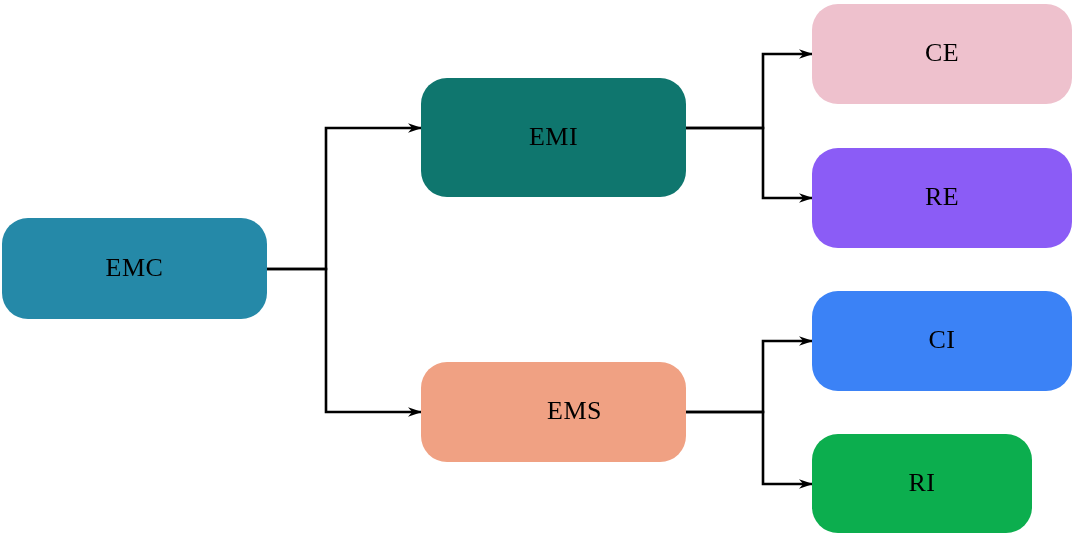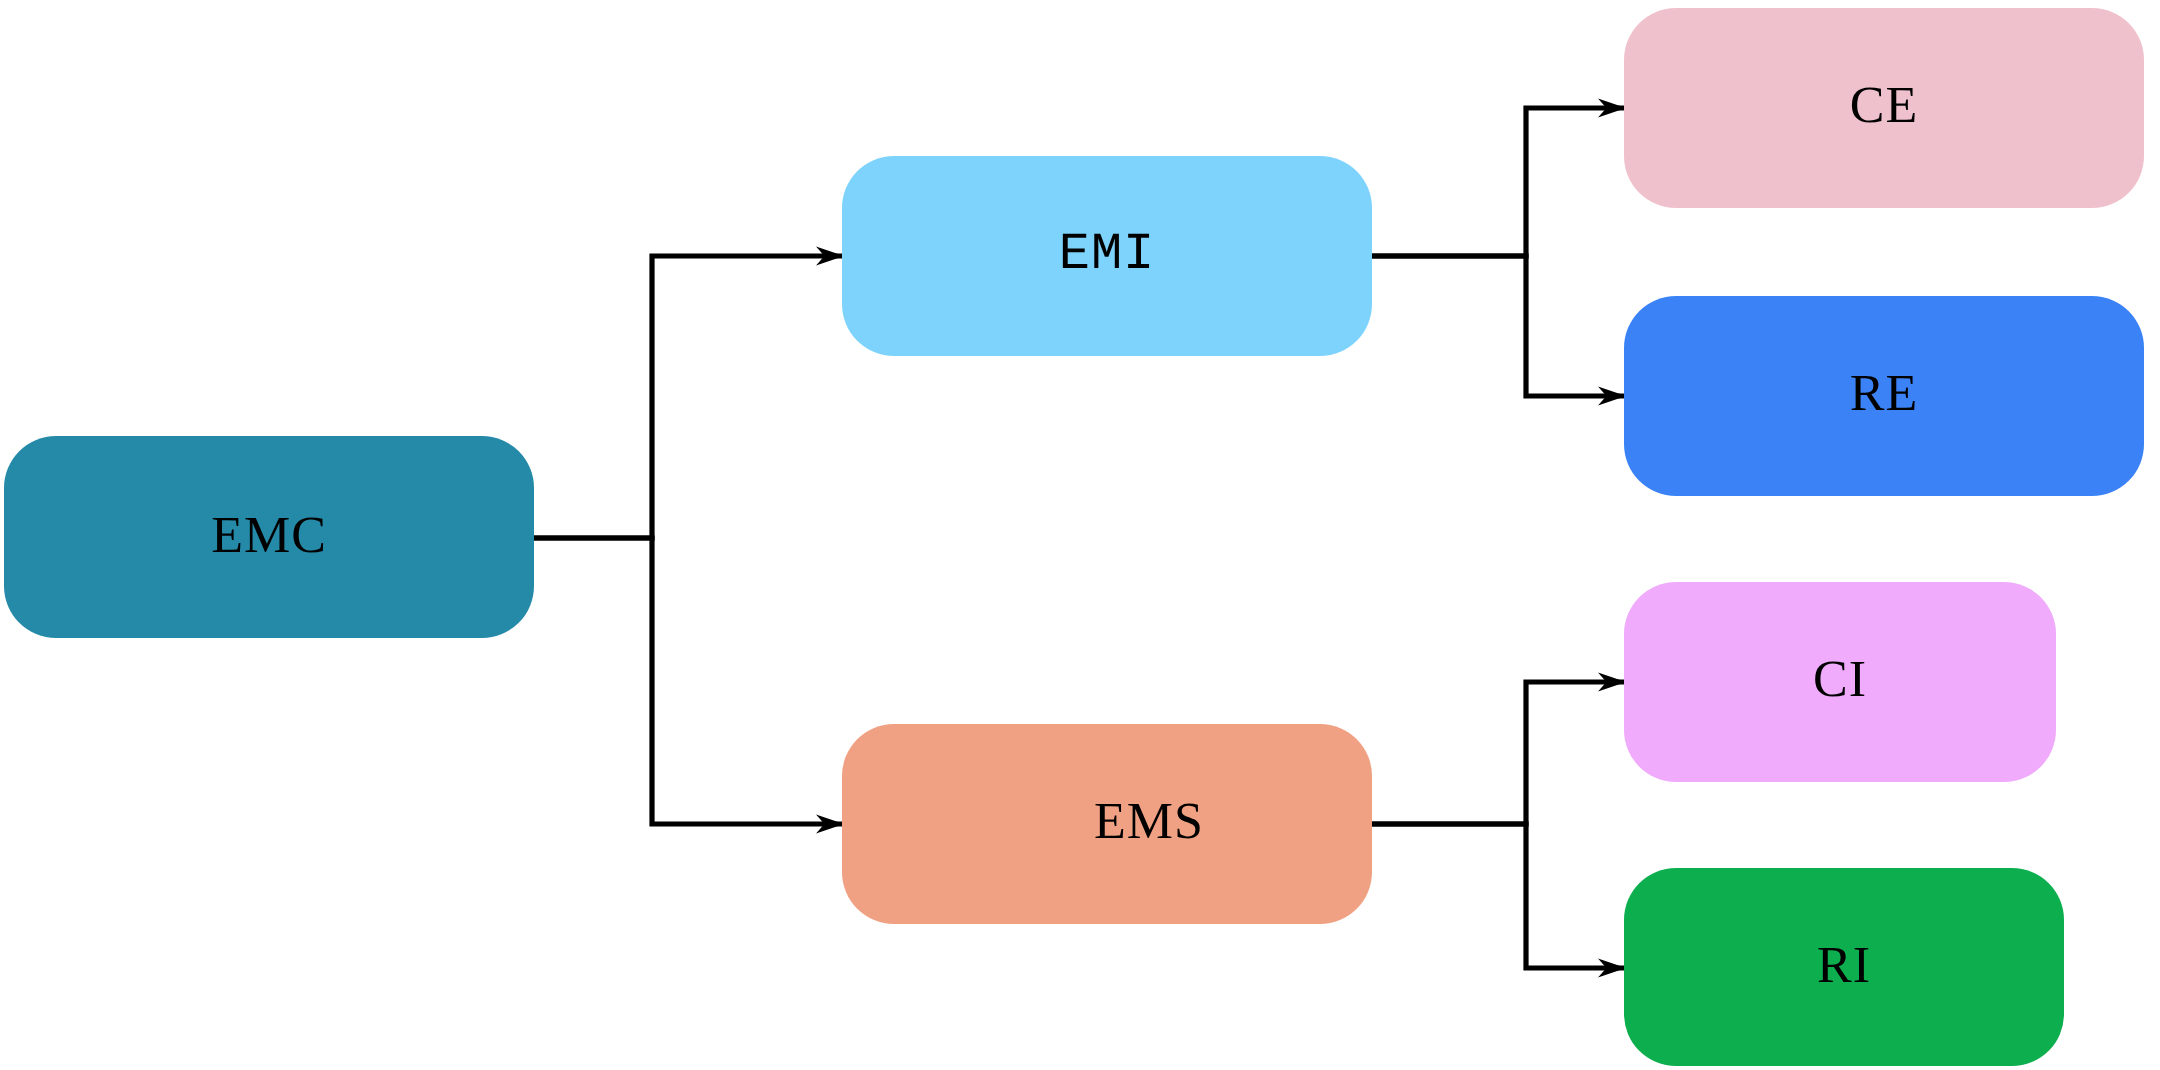--- a/index.html
+++ b/index.html
@@ -62,33 +62,33 @@
         <path d="M 686 128 L 763 128 L 763 198 L 812 198" fill="none" stroke="#000000" stroke-width="2.6" stroke-linecap="butt" stroke-linejoin="miter" marker-end="url(#arrowhead)"></path>
         <path d="M 686 412 L 763 412 L 763 341 L 812 341" fill="none" stroke="#000000" stroke-width="2.6" stroke-linecap="butt" stroke-linejoin="miter" marker-end="url(#arrowhead)"></path>
         <path d="M 686 412 L 763 412 L 763 484 L 812 484" fill="none" stroke="#000000" stroke-width="2.6" stroke-linecap="butt" stroke-linejoin="miter" marker-end="url(#arrowhead)"></path>
       </g>
   </svg>
 
   <div id="nodes-layer">
       <div class="node" style="left: 2px; top: 218px; width: 265px; height: 101px; background: rgb(37, 137, 168);">
         <span class="node-label" style="color: rgb(0, 0, 0);">EMC</span>
       </div>
-      <div class="node" style="left: 421px; top: 78px; width: 265px; height: 100px; background: #7dd3fc; font-family: Liberation Mono, monospace;">
+      <div class="node" style="left: 421px; top: 78px; width: 265px; height: 119px; background: #0f766e;">
         <span class="node-label" style="color: rgb(0, 0, 0);">EMI</span>
       </div>
       <div class="node" style="left: 421px; top: 362px; width: 265px; height: 100px; background: rgb(240, 161, 131); padding-left: 42px;">
         <span class="node-label" style="color: rgb(0, 0, 0);">EMS</span>
       </div>
       <div class="node" style="left: 812px; top: 4px; width: 260px; height: 100px; background: rgb(238, 193, 205);">
         <span class="node-label" style="color: rgb(0, 0, 0);">CE</span>
       </div>
-      <div class="node" style="left: 812px; top: 148px; width: 260px; height: 100px; background: #3b82f6;">
+      <div class="node" style="left: 812px; top: 148px; width: 260px; height: 100px; background: #8b5cf6;">
         <span class="node-label" style="color: rgb(0, 0, 0);">RE</span>
       </div>
-      <div class="node" style="left: 812px; top: 291px; width: 216px; height: 100px; background: #f0abfc;">
+      <div class="node" style="left: 812px; top: 291px; width: 260px; height: 100px; background: #3b82f6;">
         <span class="node-label" style="color: rgb(0, 0, 0);">CI</span>
       </div>
       <div class="node" style="left: 812px; top: 434px; width: 220px; height: 99px; background: rgb(12, 174, 78);">
         <span class="node-label" style="color: rgb(0, 0, 0);">RI</span>
       </div>
     </div>
 
 </div>
 
 </body></html>

